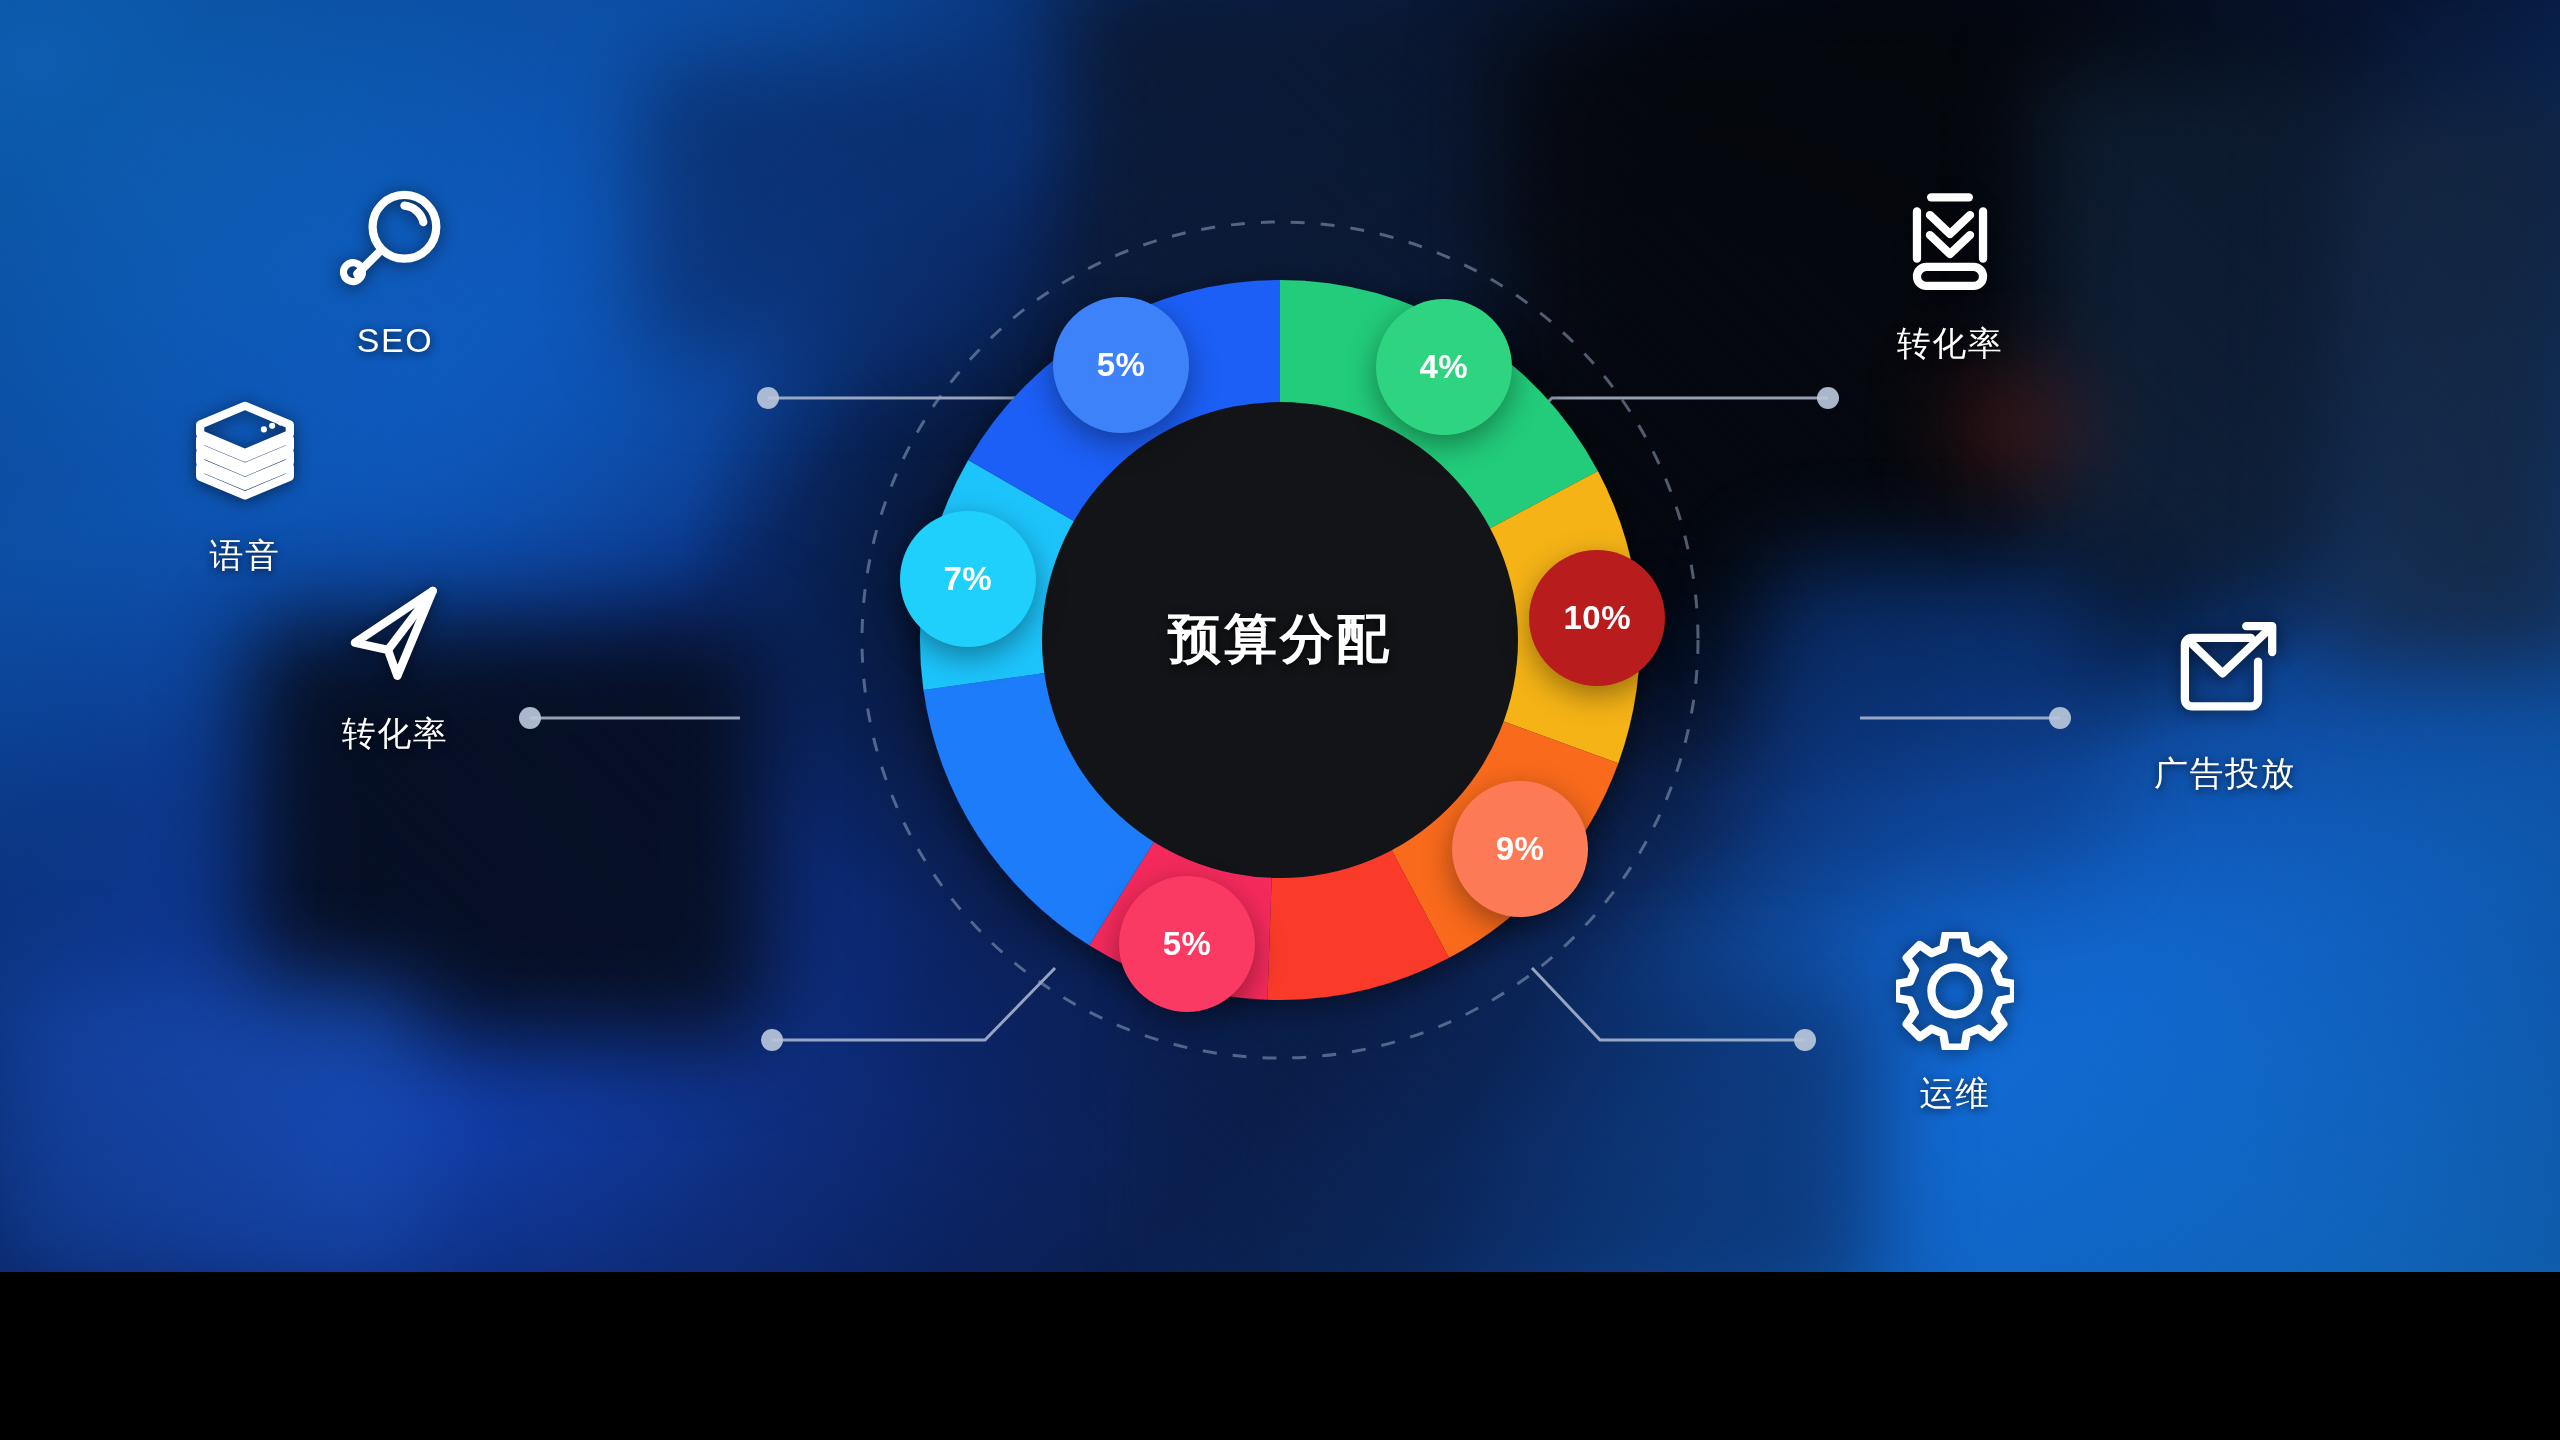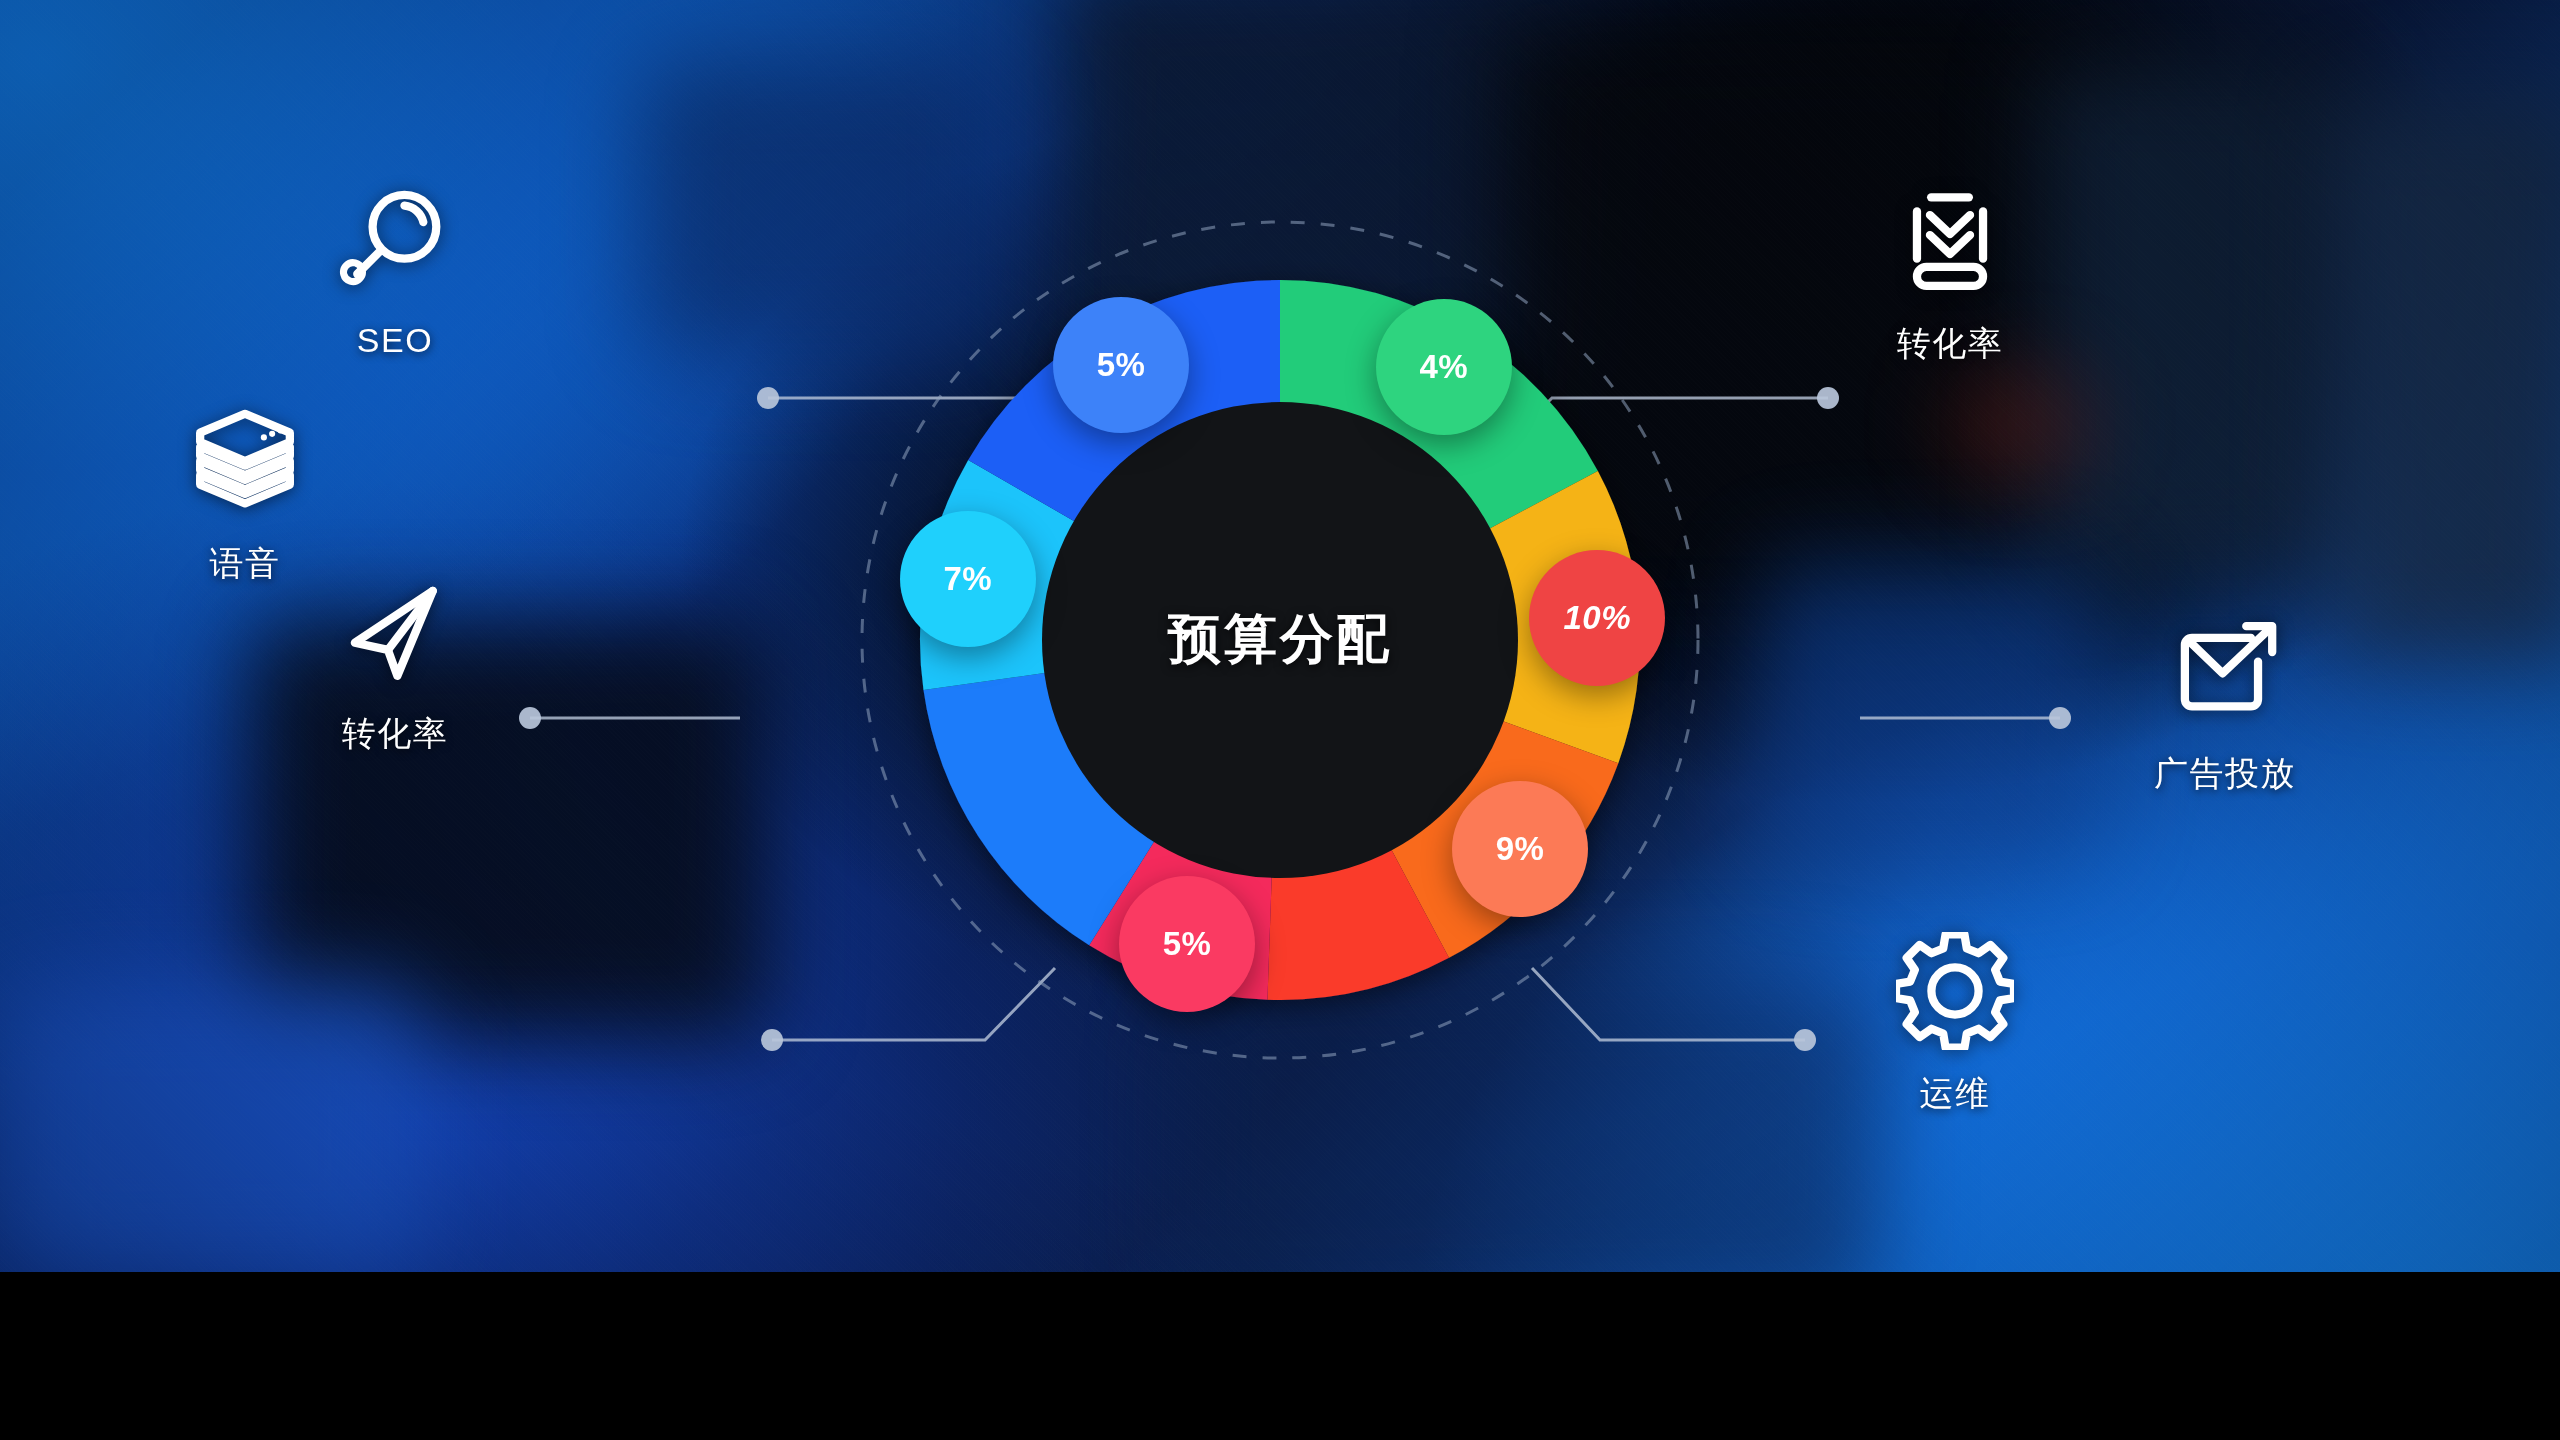--- a/index.html
+++ b/index.html
@@ -94,21 +94,21 @@
       <svg viewBox="0 0 100 100">
           <circle cx="58" cy="38" r="27"></circle>
           <path d="M58 20 a18 18 0 0 1 16 14"></path>
           <path d="M38 58 L18 78"></path>
           <path d="M22 74 a8 8 0 1 0 -10 10 a8 8 0 0 0 10 -10Z" stroke-width="6"></path>
         </svg>
     </div>
     <div class="lbl">SEO</div>
   </div>
 
-  <div class="spoke" id="spoke-voice" style="left:115px;top:395px;">
+  <div class="spoke" id="spoke-voice" style="left:115px;top:387px;">
     <div class="ico">
       <svg viewBox="0 0 100 100" stroke-width="4.5">
         <path d="M50 10 L88 26 L88 34 L50 50 L12 34 L12 26 Z"></path>
         <path d="M12 38 L50 54 L88 38 L88 46 L50 62 L12 46 Z"></path>
         <path d="M12 50 L50 66 L88 50 L88 58 L50 74 L12 58 Z"></path>
         <path d="M12 62 L50 78 L88 62 L88 70 L50 86 L12 70 Z"></path>
         <circle cx="66" cy="30" r="2.6" fill="#fff" stroke="none"></circle>
         <circle cx="73" cy="27" r="2.6" fill="#fff" stroke="none"></circle>
         <circle cx="80" cy="24" r="2.6" fill="#fff" stroke="none"></circle>
         <circle cx="68" cy="42" r="2.6" fill="#fff" stroke="none"></circle>
@@ -189,21 +189,21 @@
           <path d="M 143.5034952530347 550.1023163456236 A 360 360 0 0 1 188.23085463760208 320 L 295.6180047068725 382 A 236 236 0 0 0 266.2967357769894 532.8448518265756 Z" fill="#1CC4FB"></path>
           <path d="M 188.23085463760208 320 A 360 360 0 0 1 499.99999999999994 140 L 499.99999999999994 264 A 236 236 0 0 0 295.6180047068725 382 Z" fill="#1F5FF6"></path>
         </g>
         <circle cx="500" cy="500" r="238" fill="#121417"></circle>
       </svg>
     <div class="center-title">
       <span>预算分配</span>
     </div>
     <div id="bubbles">
         <div class="bubble" style="height: 136px; width: 136px; left: 595.782px; top: 159.421px; background: rgb(46, 212, 127);">4%</div>
-        <div class="bubble" style="height: 136px; width: 136px; left: 749.225px; top: 409.817px; background: #ef4444; font-style: italic;">10%</div>
+        <div class="bubble" style="height: 136px; width: 136px; left: 749.225px; top: 409.817px; background: #b91c1c;">10%</div>
         <div class="bubble" style="height: 136px; width: 136px; left: 671.998px; top: 640.627px; background: rgb(252, 122, 86);">9%</div>
         <div class="bubble" style="height: 136px; width: 136px; left: 339.026px; top: 736.105px; background: rgb(250, 58, 98);">5%</div>
         <div class="bubble" style="height: 136px; width: 136px; left: 119.843px; top: 371.323px; background: rgb(31, 208, 252);">7%</div>
         <div class="bubble" style="height: 136px; width: 136px; left: 273px; top: 156.604px; background: rgb(61, 130, 249);">5%</div>
       </div>
   </div>
 
 </div>
 
 </body></html>

